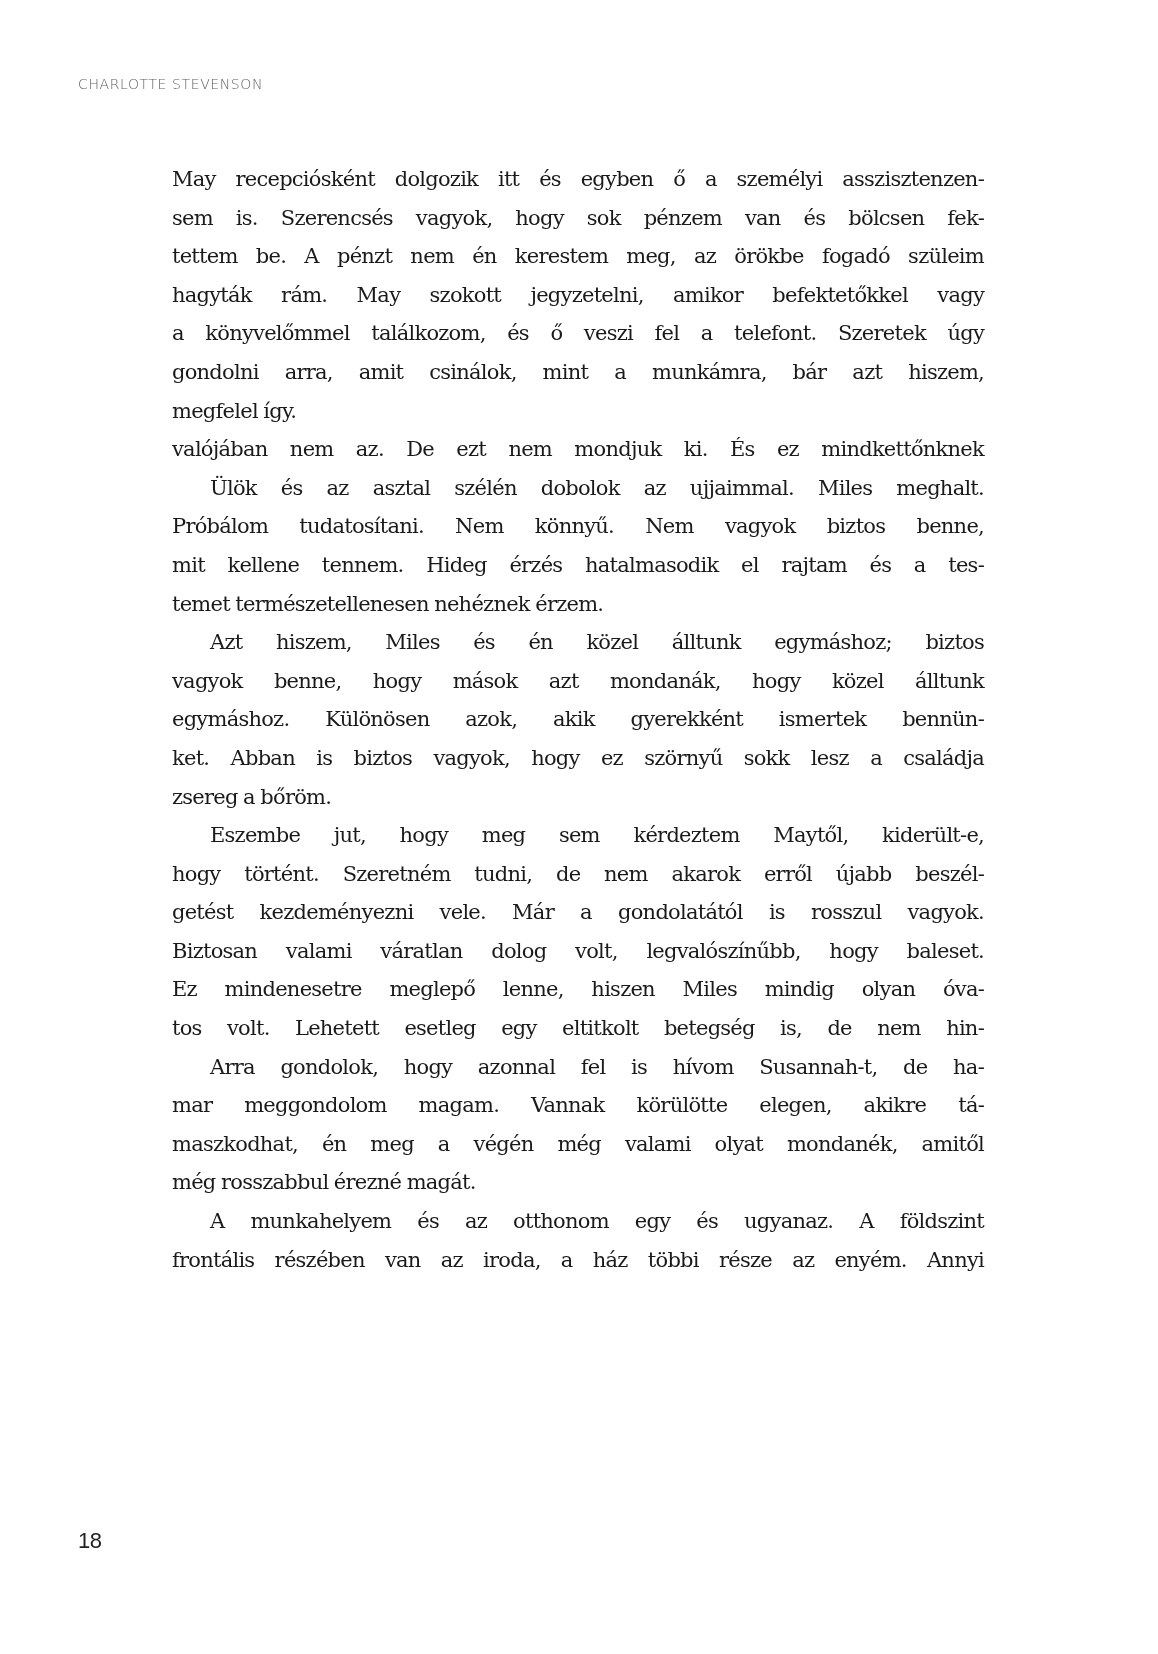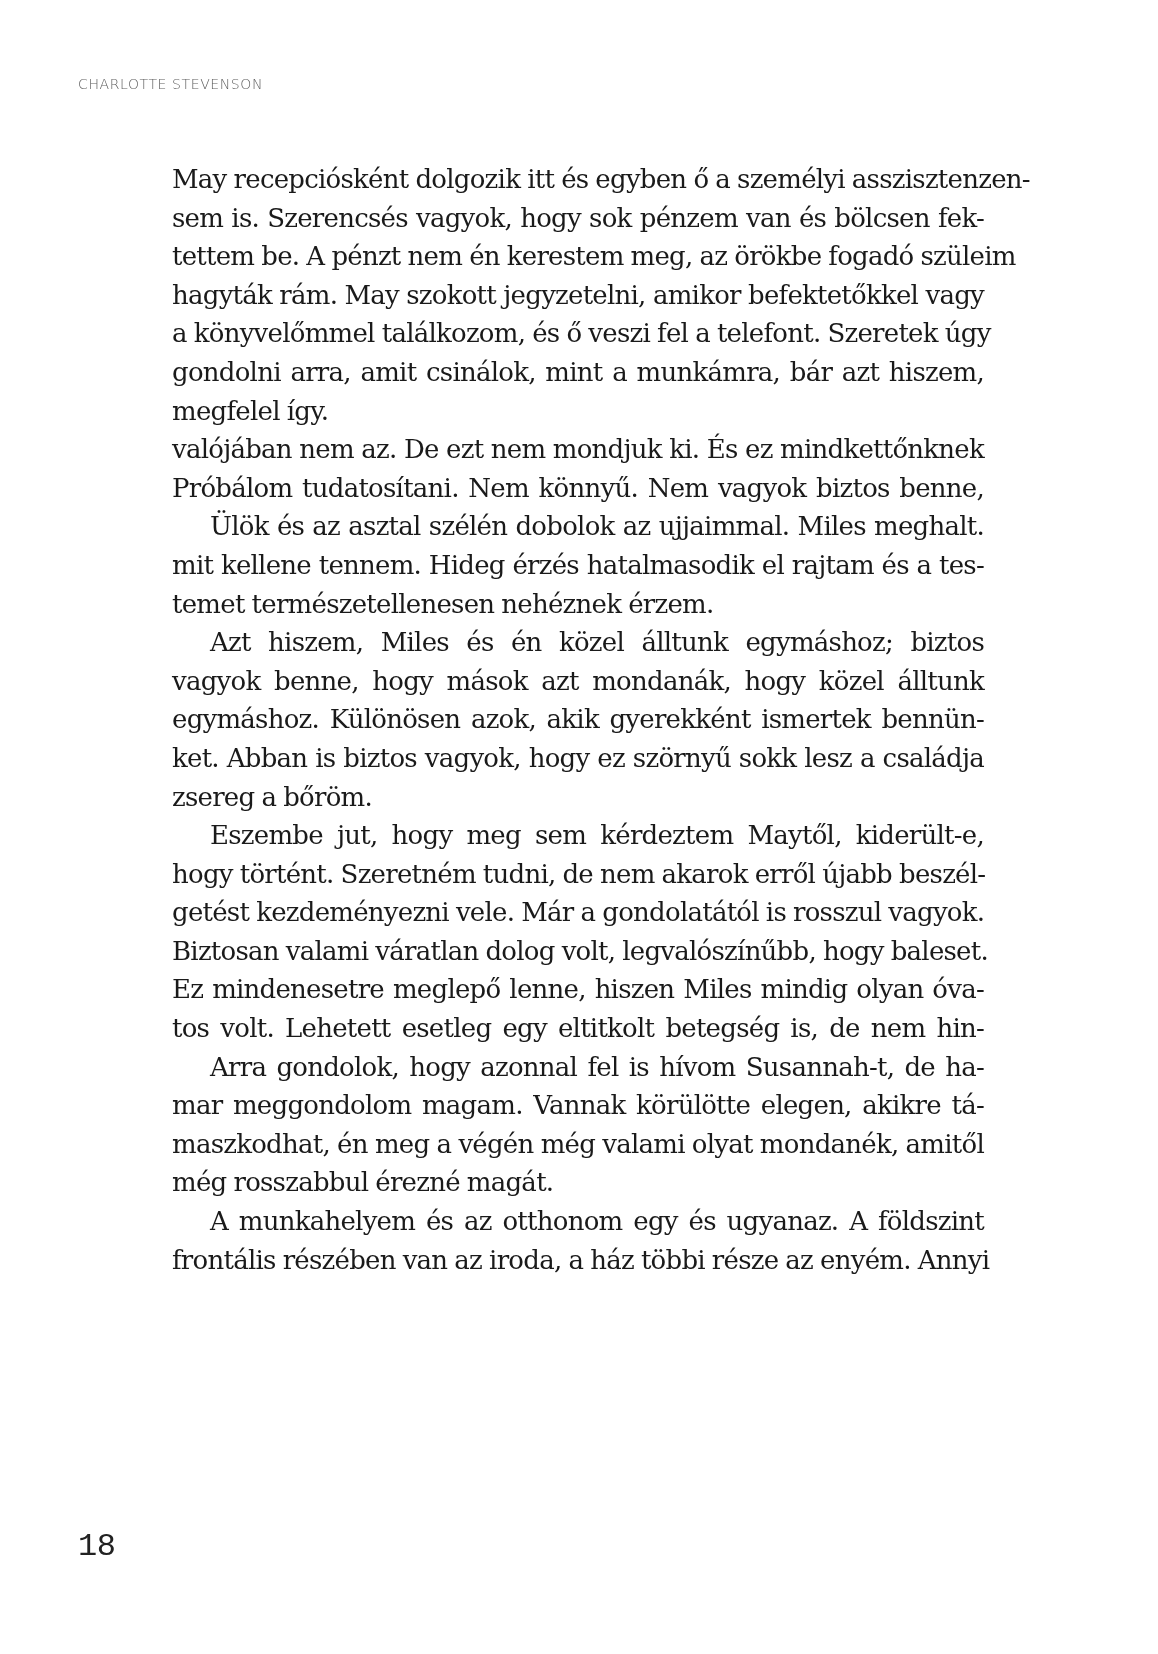--- a/index.html
+++ b/index.html
@@ -22,21 +22,21 @@
       letter-spacing: 0.6px;
       color: #5e5e5e;
       font-weight: 300;
     }
     .body-text {
       position: absolute;
       left: 172px;
       top: 160px;
       width: 812px;
       font-family: "DejaVu Serif", serif;
-      font-size: 26px;
+      font-size: 21px;
       line-height: 38.6px;
       color: #1a1a1a;
       text-align: justify;
       letter-spacing: -0.75px;
       word-spacing: -0.5px;
     }
     .line {
       display: block;
       white-space: nowrap;
       text-align: justify;
@@ -46,22 +46,22 @@
     .line.last {
       text-align-last: left;
     }
     .line.indent {
       padding-left: 38px;
     }
     .page-number {
       position: absolute;
       left: 78px;
       top: 1528px;
-      font-family: Liberation Mono, monospace;
-      font-size: 32px;
+      font-family: Liberation Sans, sans-serif;
+      font-size: 22px;
       color: #222222;
       letter-spacing: -0.5px;
     }
   </style>
 </head>
 <body>
 
 <div class="running-header">CHARLOTTE STEVENSON</div>
 
 <div class="body-text">
@@ -71,22 +71,22 @@
     <span class="line">sem is. Szerencsés vagyok, hogy sok pénzem van és bölcsen fek-</span>
     <span class="line">tettem be. A pénzt nem én kerestem meg, az örökbe fogadó szüleim</span>
     <span class="line">hagyták rám. May szokott jegyzetelni, amikor befektetőkkel vagy</span>
     <span class="line">a könyvelőmmel találkozom, és ő veszi fel a telefont. Szeretek úgy</span>
     <span class="line">gondolni arra, amit csinálok, mint a munkámra, bár azt hiszem,</span>
     <span class="line last">megfelel így.</span>
     <span class="line">valójában nem az. De ezt nem mondjuk ki. És ez mindkettőnknek</span>
   </div>
 
   <div>
+    <span class="line indent">Ülök és az asztal szélén dobolok az ujjaimmal. Miles meghalt.</span>
     <span class="line">Próbálom tudatosítani. Nem könnyű. Nem vagyok biztos benne,</span>
-    <span class="line indent">Ülök és az asztal szélén dobolok az ujjaimmal. Miles meghalt.</span>
     <span class="line">mit kellene tennem. Hideg érzés hatalmasodik el rajtam és a tes-</span>
     <span class="line last">temet természetellenesen nehéznek érzem.</span>
   </div>
 
   <div>
     <span class="line indent">Azt hiszem, Miles és én közel álltunk egymáshoz; biztos</span>
     <span class="line">vagyok benne, hogy mások azt mondanák, hogy közel álltunk</span>
     <span class="line">egymáshoz. Különösen azok, akik gyerekként ismertek bennün-</span>
     <span class="line">ket. Abban is biztos vagyok, hogy ez szörnyű sokk lesz a családja</span>
     <span class="line last">zsereg a bőröm.</span>

